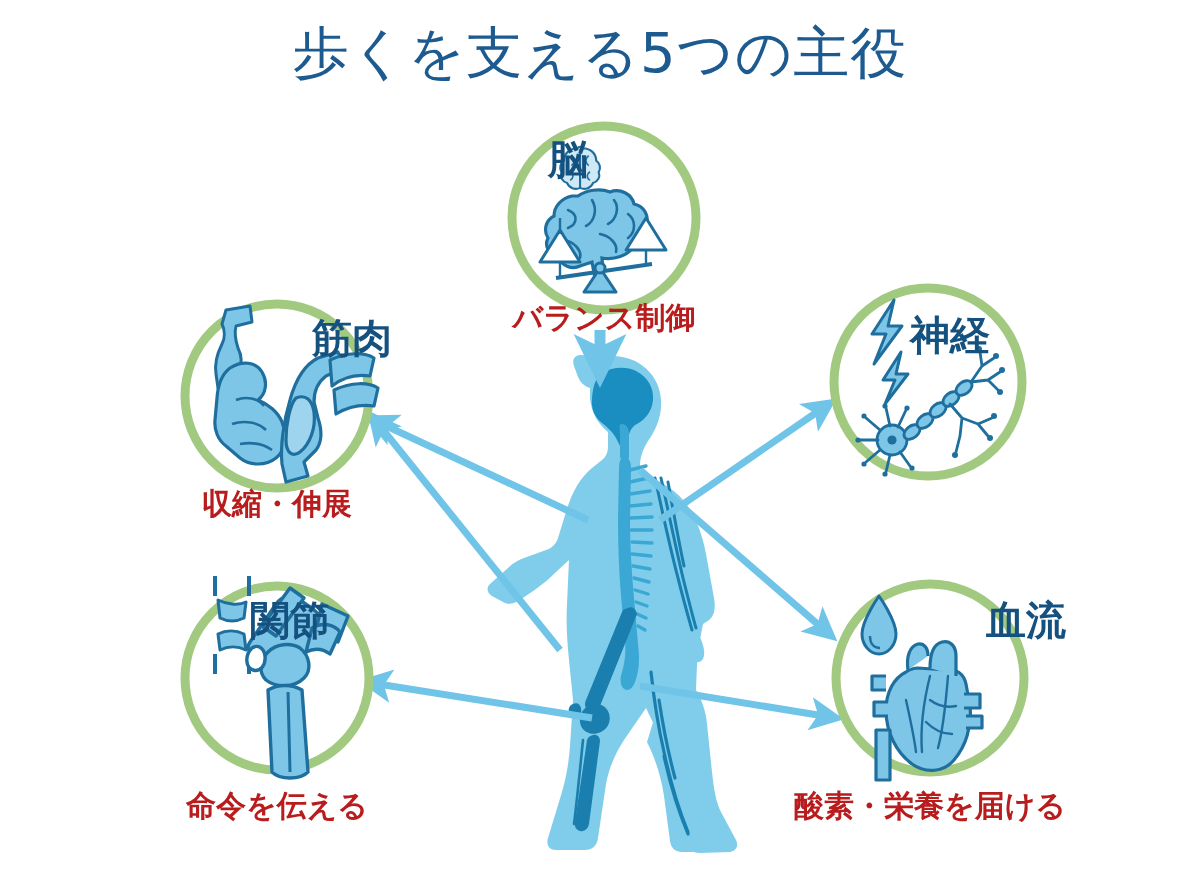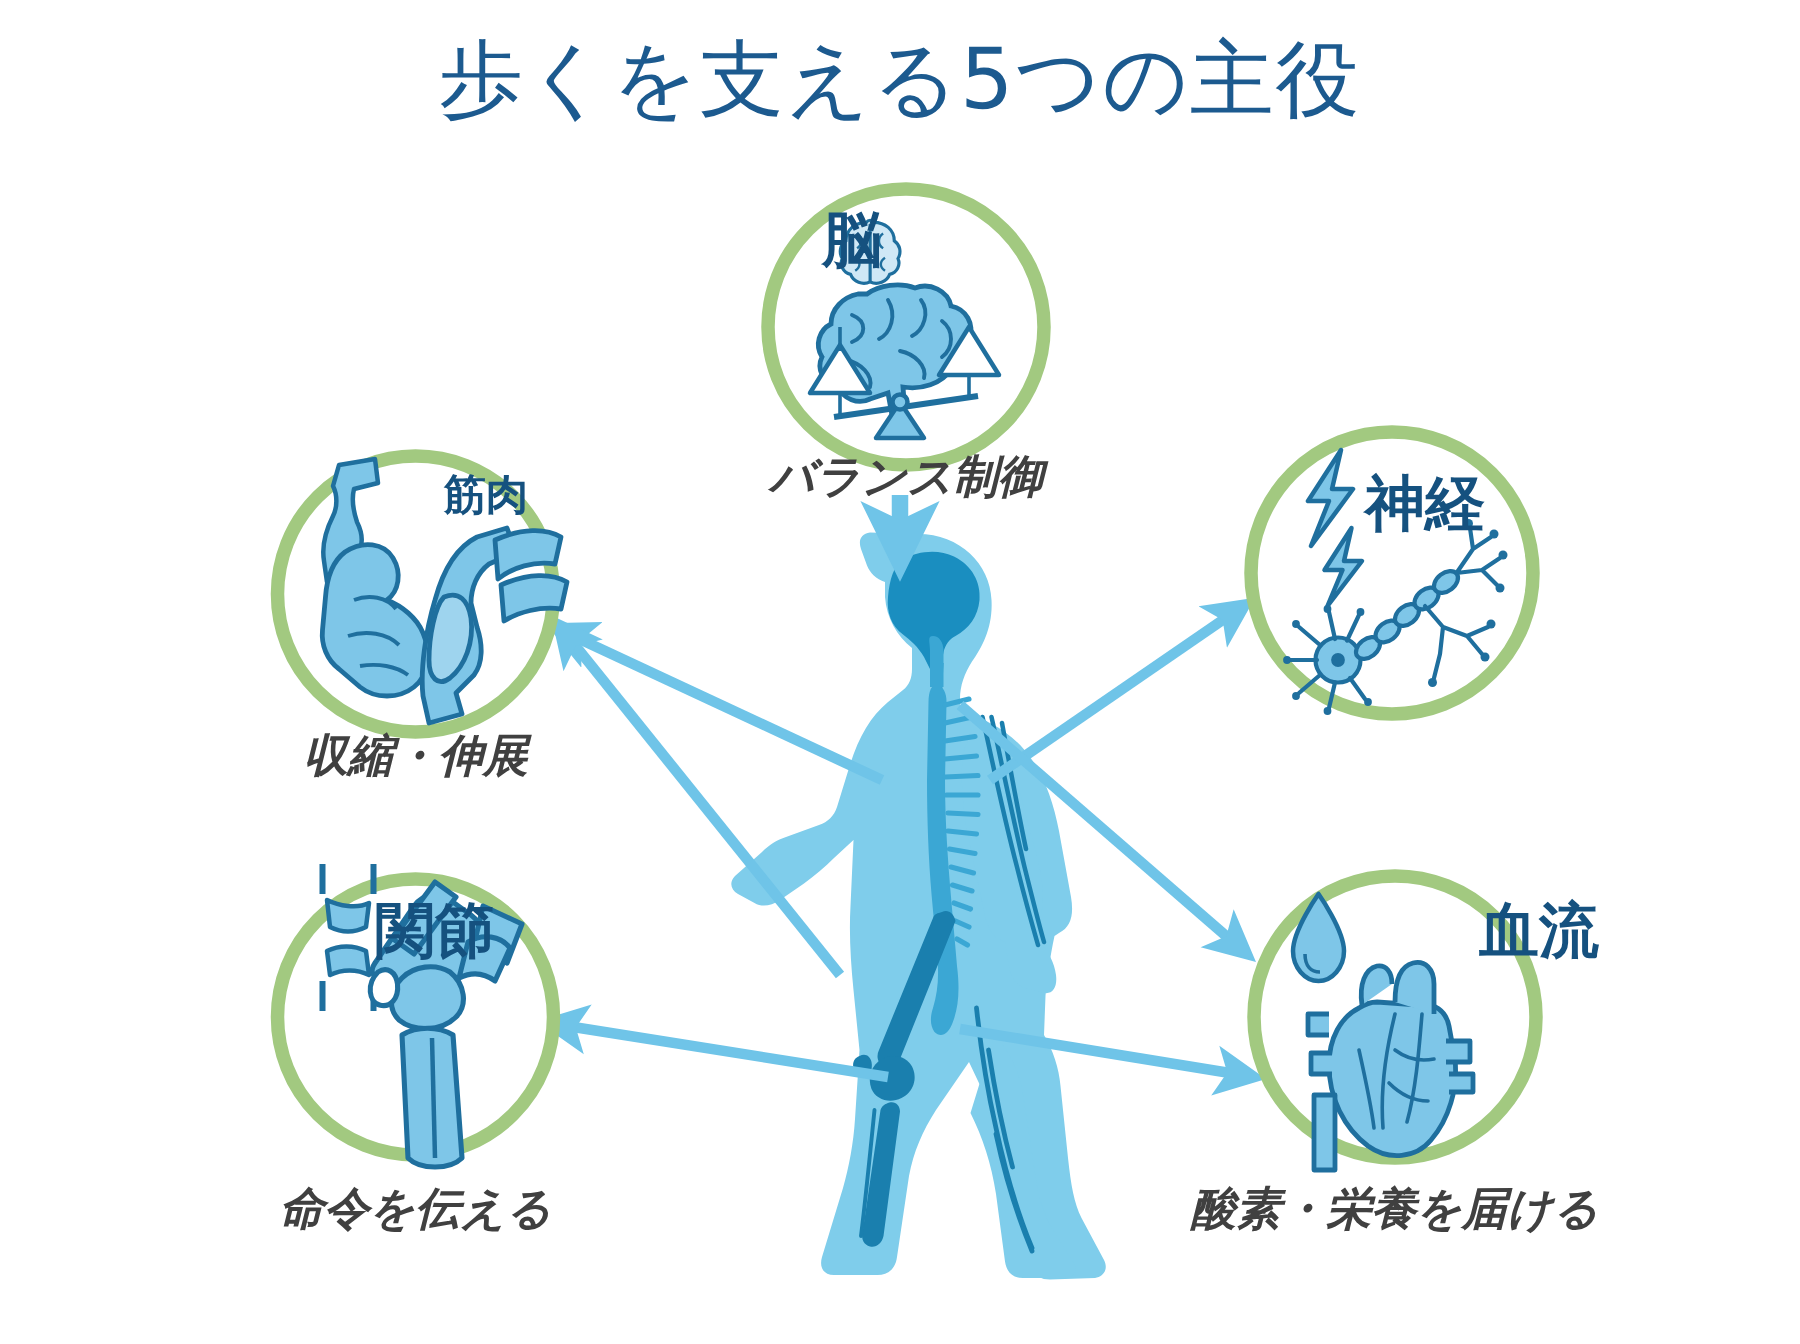--- a/index.html
+++ b/index.html
@@ -56,23 +56,22 @@
     white-space: nowrap;
     pointer-events: none;
   }
   .node-label {
     position: absolute;
     left: 0;
     width: 100%;
     text-align: center;
     font-size: 30px;
     font-weight: bold;
-    color: #404040;
+    color: #b91c1c;
     white-space: nowrap;
-    font-style: italic;
   }
 </style>
 </head>
 <body>
 
 <div id="stage">
 
   <svg id="bg-svg" viewBox="0 0 1200 896" xmlns="http://www.w3.org/2000/svg">
     <defs>
       <marker id="arrowhead" markerWidth="5.2" markerHeight="5.2" refX="2.0" refY="2.6" orient="auto" markerUnits="strokeWidth">
@@ -507,21 +506,21 @@
   </svg>
 
   <div class="page-title">歩くを支える5つの主役</div>
 
   <div class="node" style="left:504px; top:118px; width:200px; height:200px;">
     <div class="node-heading" style="top:14px; left:44px; width:160px; text-align:left; font-size:40px;">脳</div>
   </div>
   <div class="node-label" style="top:298px; left:404px; width:400px;">バランス制御</div>
 
   <div class="node" style="left:182px; top:301px; width:190px; height:190px;">
-    <div class="node-heading" style="top:10px; left:62px; width:160px; text-align:center; font-size:28px;">筋肉</div>
+    <div class="node-heading" style="top:10px; left:50px; width:160px; text-align:right; font-size:40px;">筋肉</div>
   </div>
   <div class="node-label" style="top:484px; left:77px; width:400px;">収縮・伸展</div>
 
   <div class="node" style="left:834px; top:298px; width:190px; height:190px;">
     <div class="node-heading" style="top:10px; left:76px; width:160px; text-align:left; font-size:40px;">神経</div>
   </div>
 
   <div class="node" style="left:182px; top:583px; width:190px; height:190px;">
     <div class="node-heading" style="top:10px; left:68px; width:160px; text-align:left; font-size:40px;font-family:Liberation Mono, monospace;">関節</div>
   </div>

